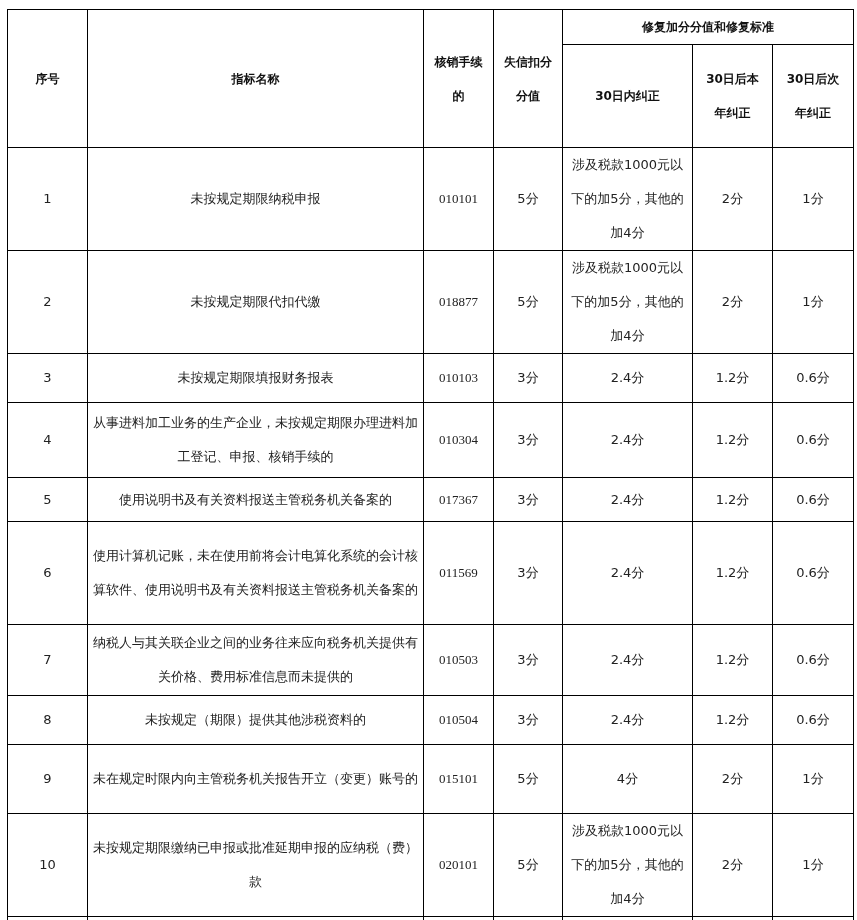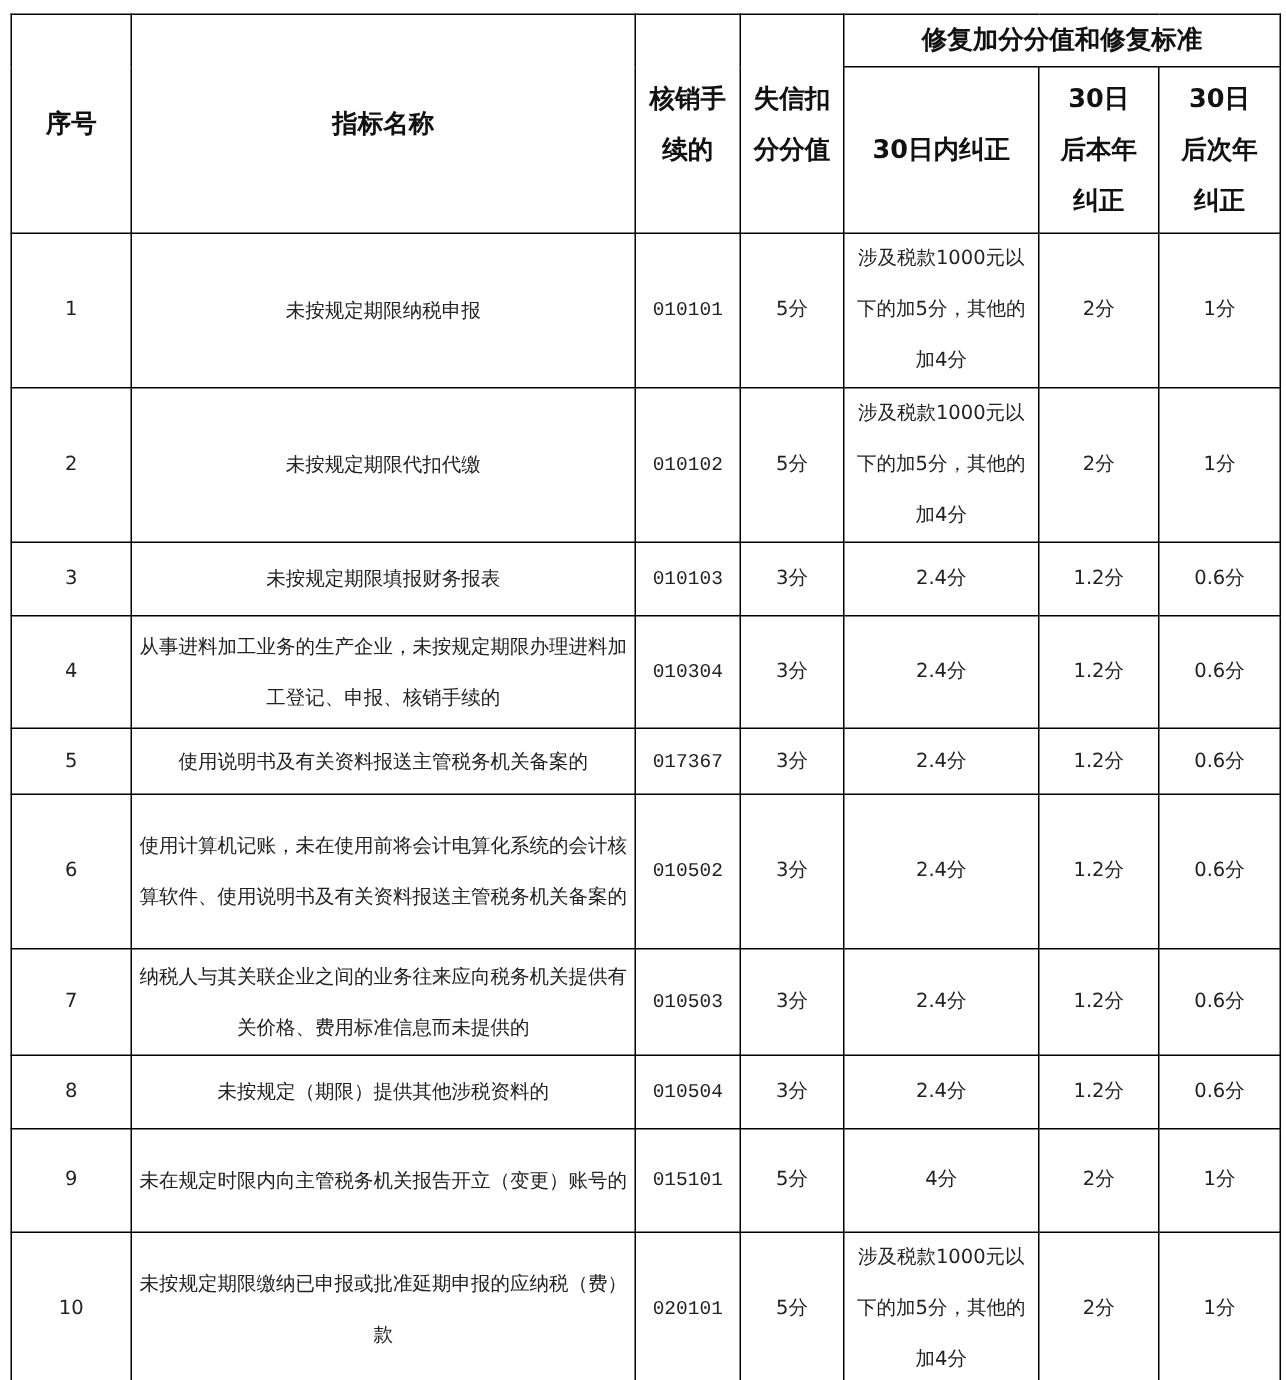--- a/index.html
+++ b/index.html
@@ -7,25 +7,25 @@
   table.grid {
     position:absolute; left:7px; top:9px;
     border-collapse:collapse; table-layout:fixed;
     width:846px;
   }
   table.grid td, table.grid th {
     border:1.4px solid #000;
     text-align:center; vertical-align:middle;
     font-size:13px; line-height:34px; padding:0 4px;
   }
-  table.grid th { font-weight:bold; font-size:17px; color:#111;margin-left:32px; }
+  table.grid th { font-weight:bold; font-size:12px; color:#111;margin-left:32px; }
   th.two-line { line-height:34px; }
-  td.name { text-align:left; padding-left:8px; padding-right:4px; line-height:34px;font-family:Liberation Serif, serif; }
+  td.name { text-align:left; padding-left:8px; padding-right:4px; line-height:34px; }
   td.wrap3 { line-height:34px; }
-  td.num { font-family:Liberation Mono, monospace; font-size:12px; }
+  td.num { font-family:Liberation Serif, serif; font-size:12px; }
 </style>
 </head>
 <body>
 
 <table class="grid">
   <colgroup>
     <col style="width:80px">
       <col style="width:336px">
       <col style="width:70px">
       <col style="width:69px">
@@ -53,21 +53,21 @@
       <td class="name">未按规定期限纳税申报</td>
       <td class="num">010101</td>
       <td>5分</td>
       <td class="wrap3">涉及税款1000元以下的加5分，其他的加4分</td>
       <td>2分</td>
       <td>1分</td>
     </tr>
     <tr style="height:103px">
       <td>2</td>
       <td class="name">未按规定期限代扣代缴</td>
-      <td class="num">010102</td>
+      <td class="num">018877</td>
       <td>5分</td>
       <td class="wrap3">涉及税款1000元以下的加5分，其他的加4分</td>
       <td>2分</td>
       <td>1分</td>
     </tr>
     <tr style="height:49px">
       <td>3</td>
       <td class="name">未按规定期限填报财务报表</td>
       <td class="num">010103</td>
       <td>3分</td>
@@ -89,21 +89,21 @@
       <td class="name">使用说明书及有关资料报送主管税务机关备案的</td>
       <td class="num">017367</td>
       <td>3分</td>
       <td>2.4分</td>
       <td>1.2分</td>
       <td>0.6分</td>
     </tr>
     <tr style="height:103px">
       <td>6</td>
       <td class="name">使用计算机记账，未在使用前将会计电算化系统的会计核算软件、使用说明书及有关资料报送主管税务机关备案的</td>
-      <td class="num">010502</td>
+      <td class="num">011569</td>
       <td>3分</td>
       <td>2.4分</td>
       <td>1.2分</td>
       <td>0.6分</td>
     </tr>
     <tr style="height:71px">
       <td>7</td>
       <td class="name">纳税人与其关联企业之间的业务往来应向税务机关提供有关价格、费用标准信息而未提供的</td>
       <td class="num">010503</td>
       <td>3分</td>

